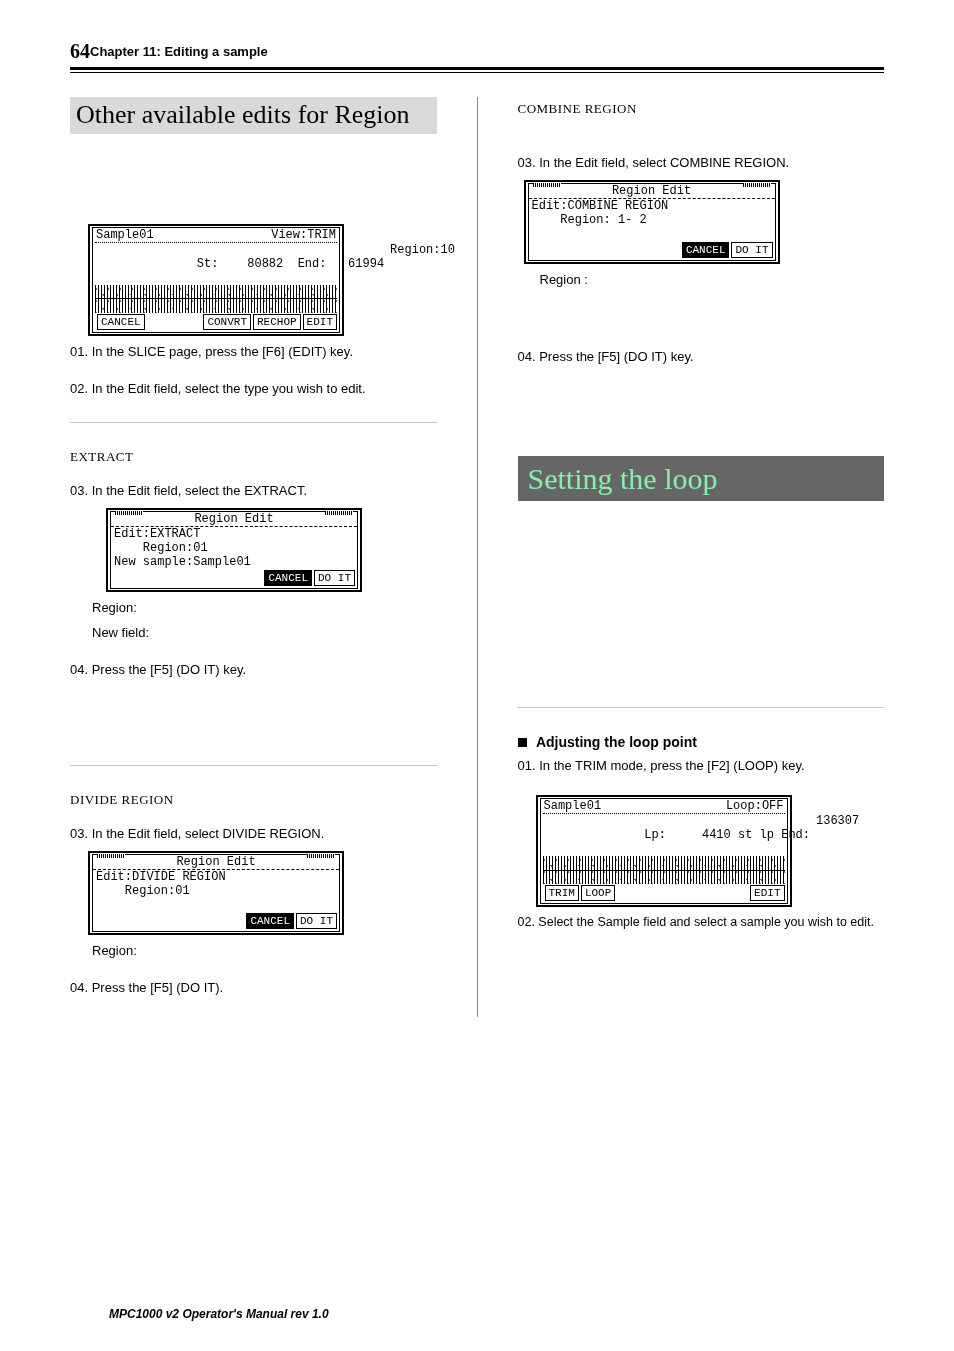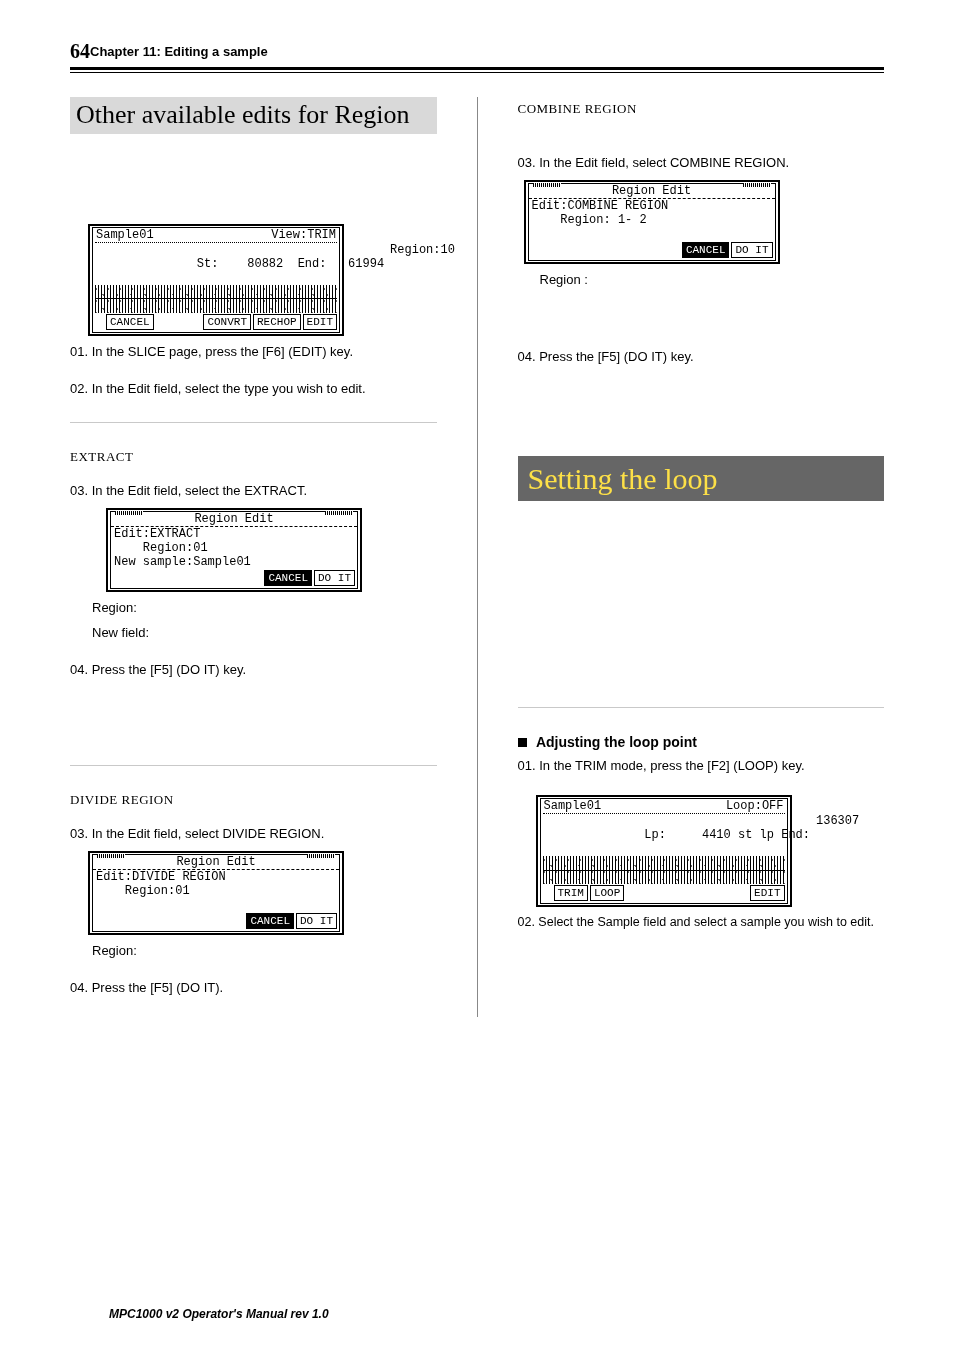--- a/index.html
+++ b/index.html
@@ -69,21 +69,21 @@
     background: #d9d9d9;
     padding: 4px 6px;
     margin: 0 0 90px 0;
   }
   .h1-serif-inverse {
     font-family: Georgia, "Times New Roman", serif;
     font-weight: normal;
     font-size: 30px;
     line-height: 1.1;
     background: #666;
-    color: #fde047;
+    color: #86efac;
     padding: 6px 10px;
     margin: 0;
   }
   .h2-smallcaps {
     font-family: Georgia, "Times New Roman", serif;
     font-weight: normal;
     font-size: 13px;
     text-transform: uppercase;
     letter-spacing: 0.5px;
     margin: 0 0 18px 0;
@@ -176,21 +176,21 @@
     inset: 0;
     background:
       radial-gradient(circle at 10% 30%, #000 0 1px, transparent 1px) 0 0/12px 12px,
       radial-gradient(circle at 60% 70%, #000 0 1px, transparent 1px) 0 0/14px 14px;
     opacity: .6;
   }
   .lcd-btnrow {
     display: flex;
     gap: 2px;
     margin-top: 1px;
-    padding: 0 2px 2px 13px;
+    padding: 0 2px 2px 4px;
   }
   .lcd-btn {
     border: 1px solid #000;
     padding: 0 3px;
     font-family: "Courier New", monospace;
     font-size: 11px;
     line-height: 14px;
     background: #fff;
   }
   .lcd-btn.inv {

